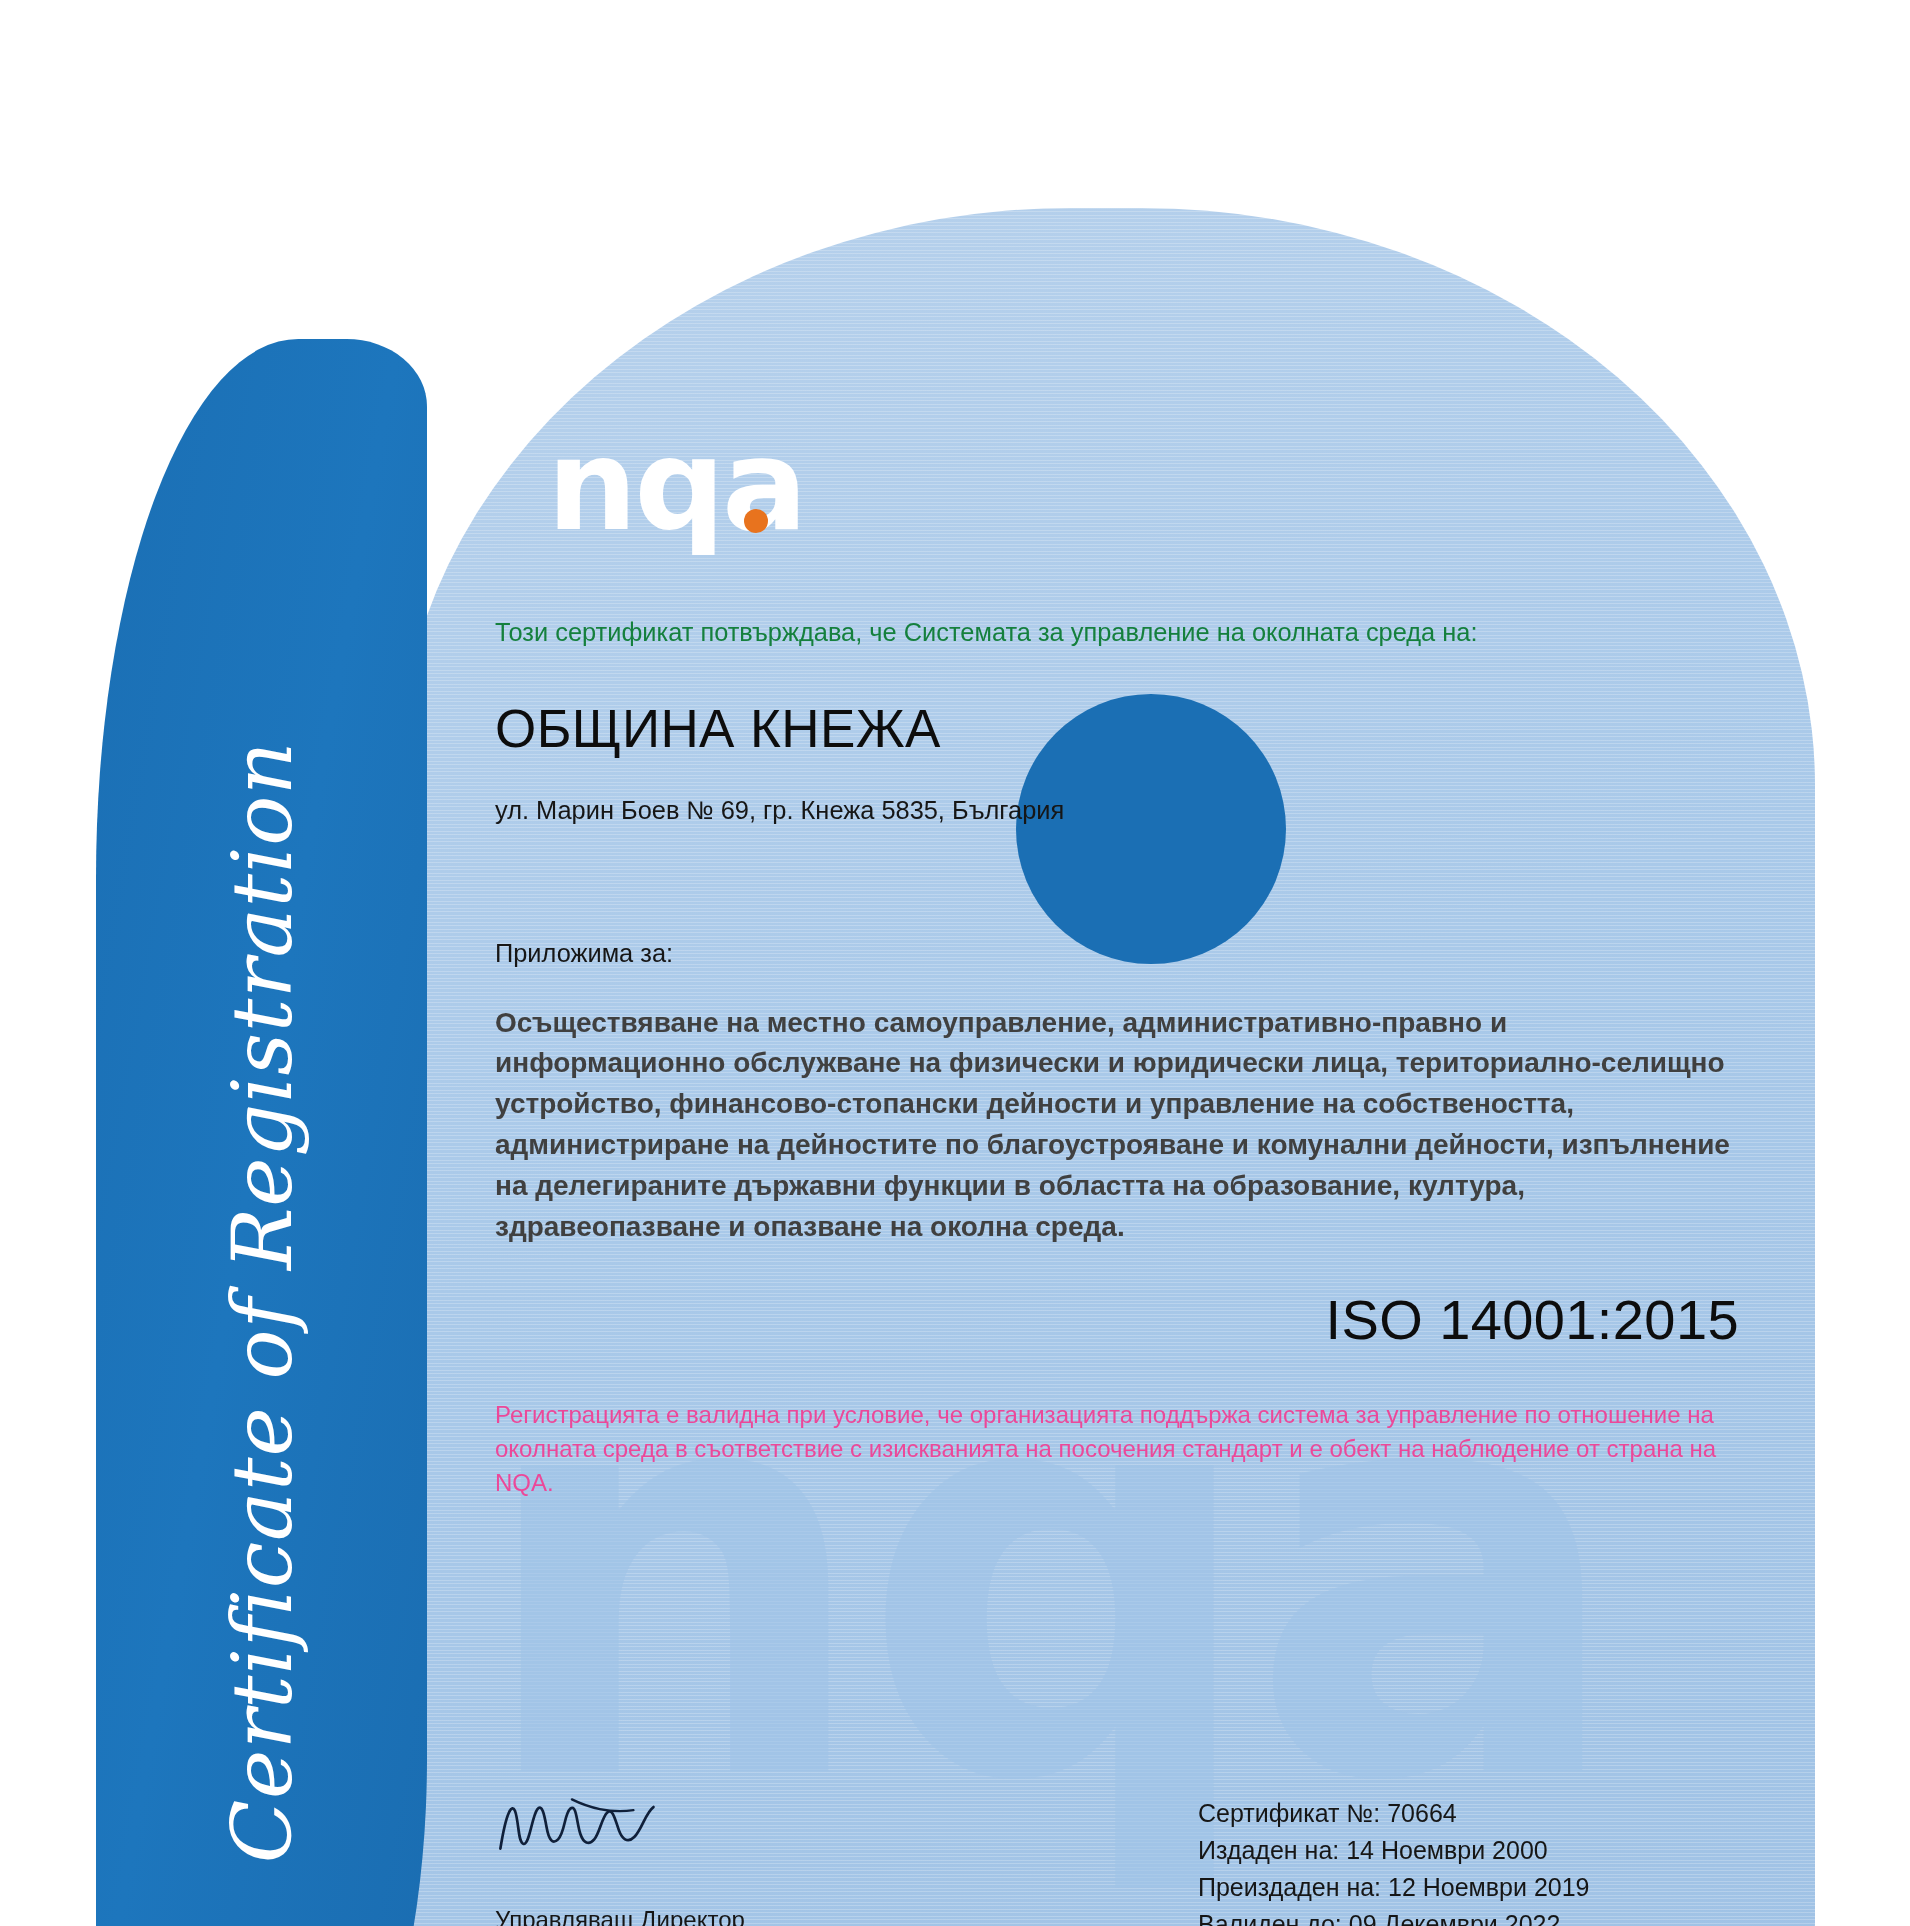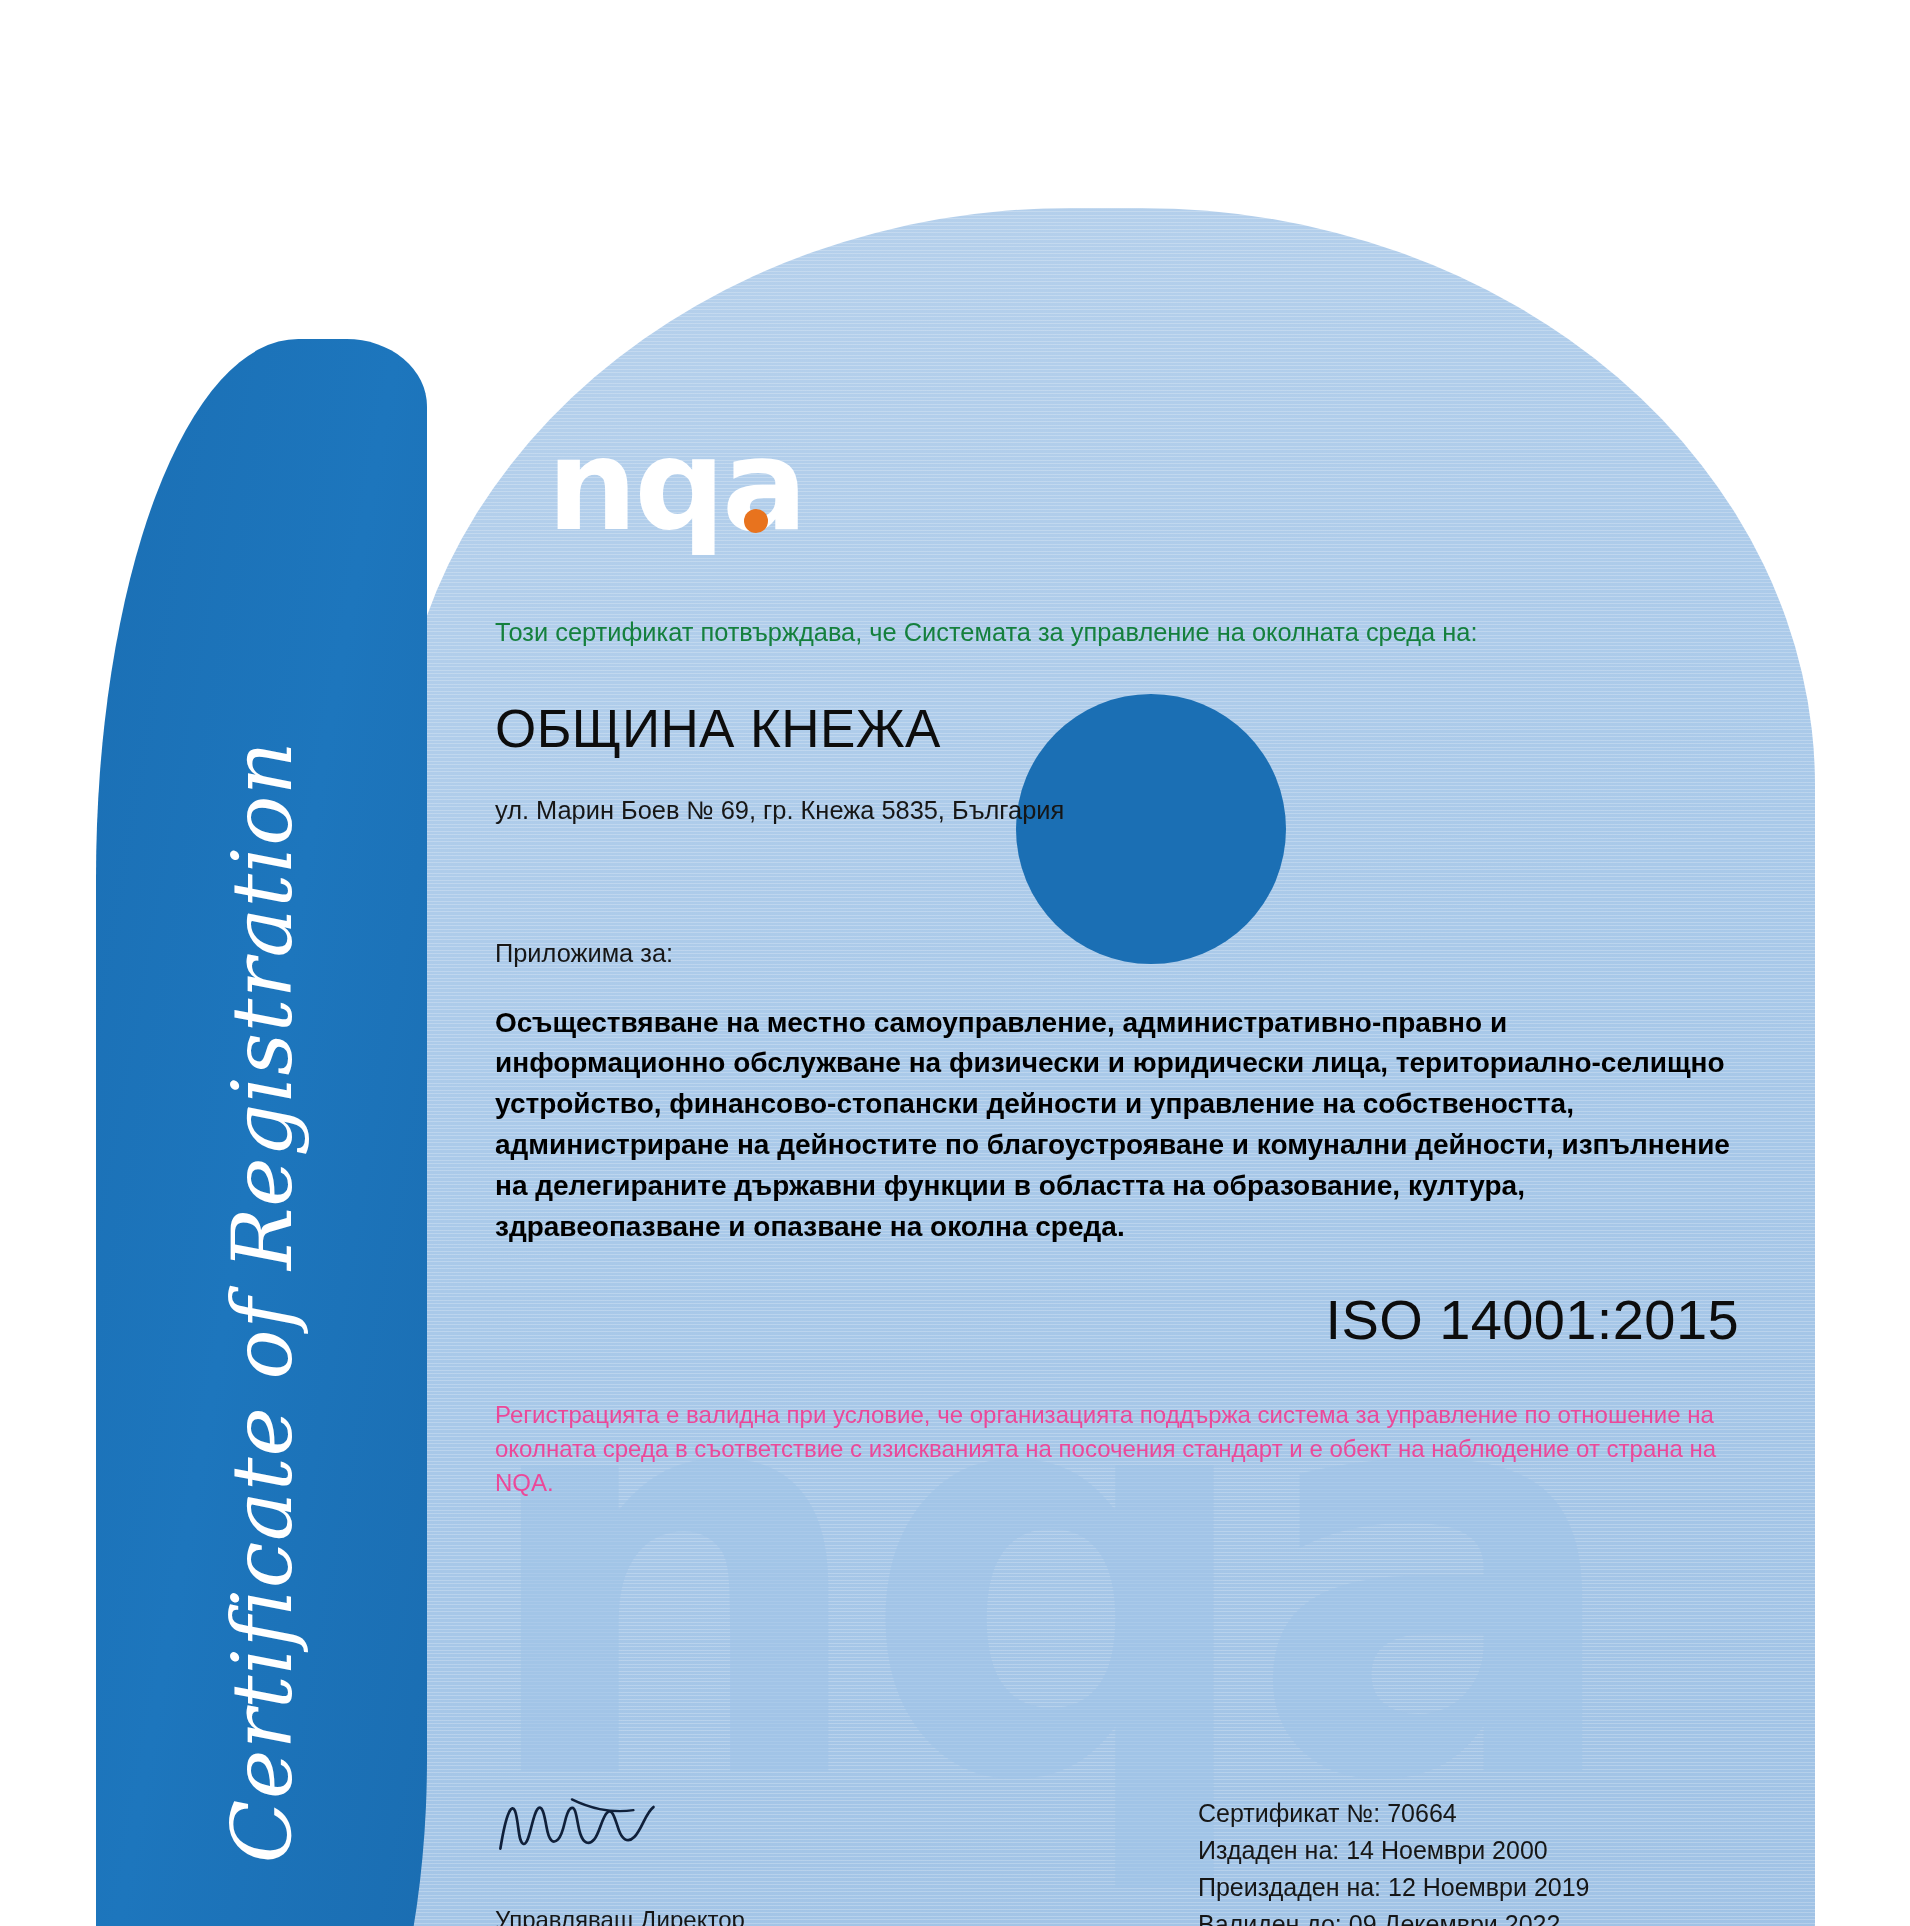--- a/index.html
+++ b/index.html
@@ -146,21 +146,21 @@
   .applicable-label {
     font-size: 25.4px;
     margin-top: 114px;
     color: #161616;
   }
   .scope {
     font-size: 28px;
     font-weight: 700;
     line-height: 1.46;
     margin-top: 35px;
-    color: #000000;
+    color: #404040;
   }
   .audited {
     font-size: 25.4px;
     margin-top: 35px;
     color: #161616;
   }
   .standard {
     font-size: 56px;
     font-weight: 400;
     margin-top: 39px;

